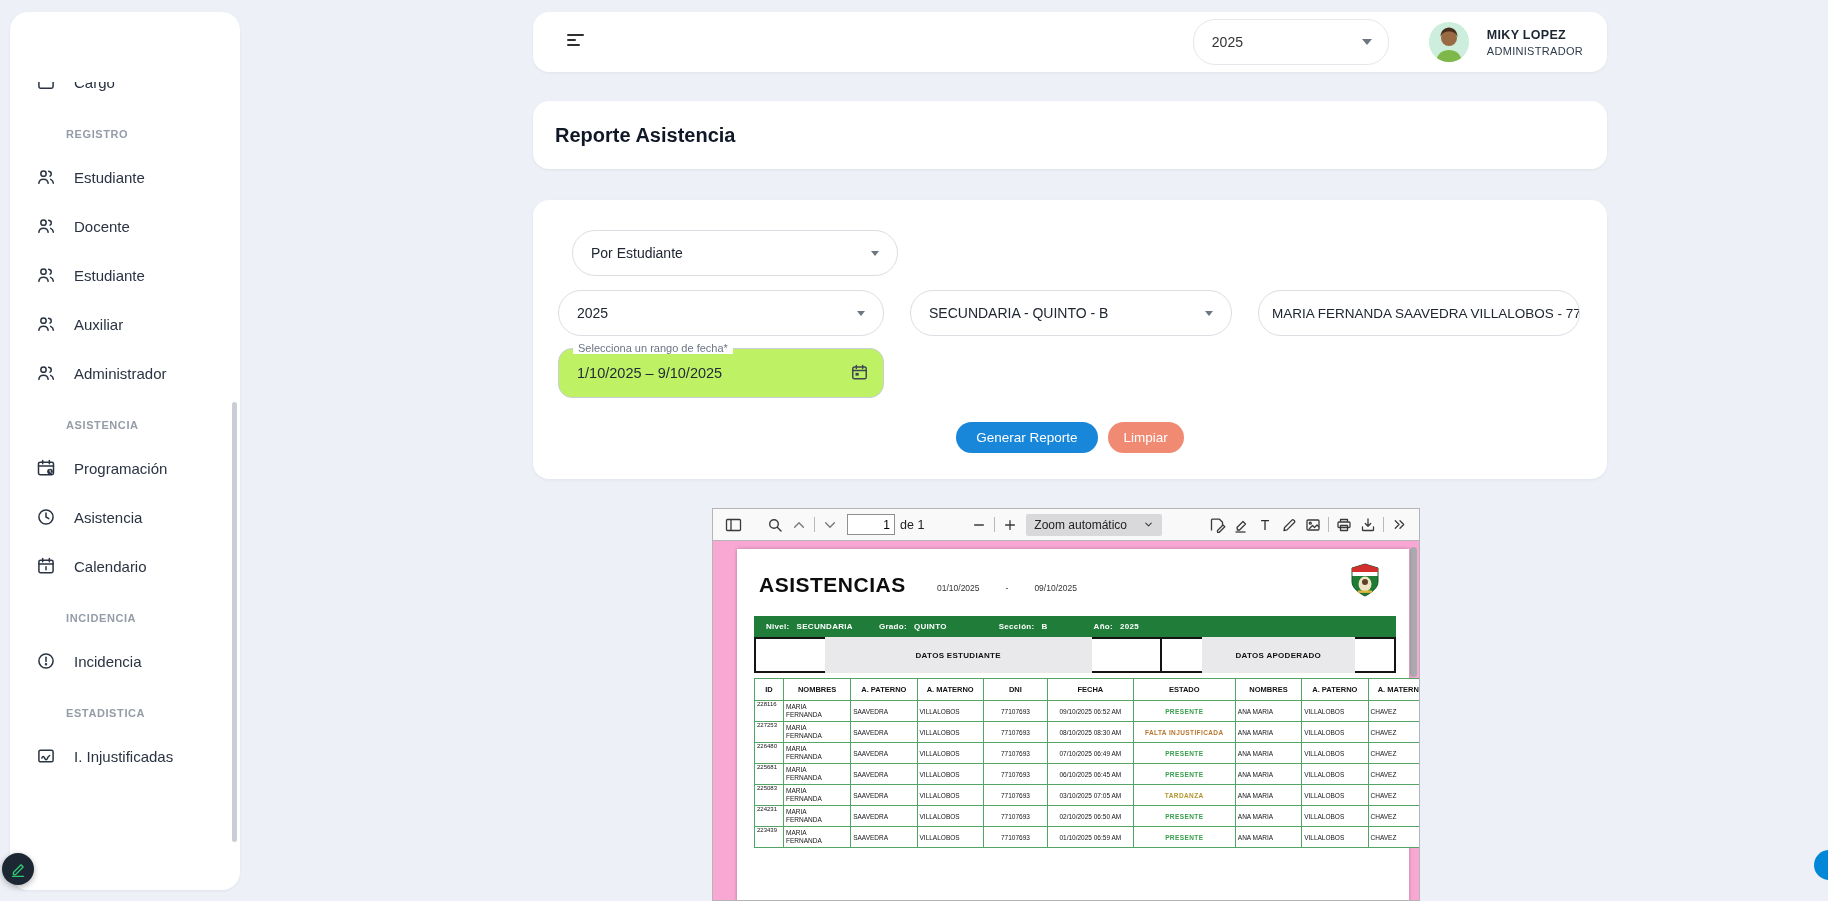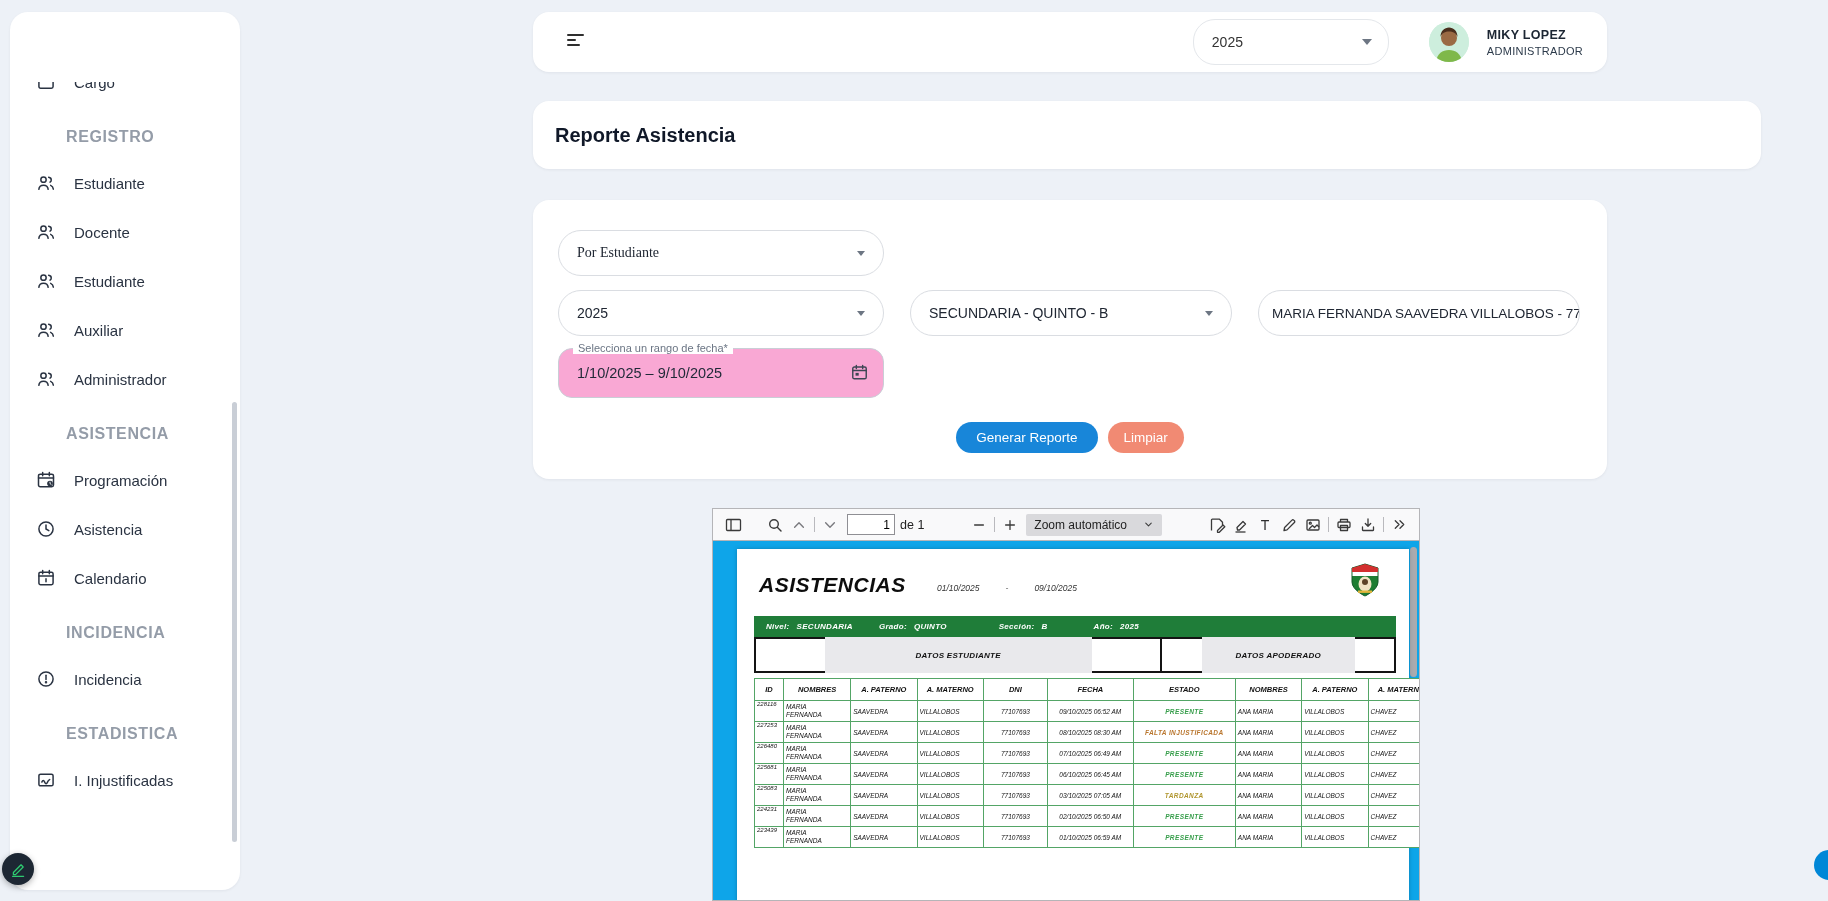--- a/index.html
+++ b/index.html
@@ -11,71 +11,71 @@
   .card{position:absolute;background:#fff;border-radius:16px;box-shadow:0 1px 3px rgba(16,24,40,.06);}
 
   
   .sidebar{left:10px;top:12px;width:230px;height:878px;border-radius:18px;overflow:hidden;}
   .logo-row{display:flex;align-items:center;gap:10px;padding:20px 0 0 22px;}
   .logo-text{font-size:17px;font-weight:800;font-style:italic;color:#14a248;letter-spacing:.2px;white-space:nowrap;}
   .nav{position:absolute;top:70px;left:0;right:0;bottom:0;overflow:hidden;padding-left:26px;}
   .nav-item{display:flex;align-items:center;gap:18px;height:24px;margin:25px 0;font-size:15px;color:#2a3342;cursor:pointer;}
   .nav-item svg{flex:0 0 auto;}
   .nav-item.clipped{margin-top:-12px;}
-  .section-label{font-size:16px;font-weight:700;color:#949ca8;letter-spacing:.6px;margin:34px 0 2px 0;padding-left:30px;}
+  .section-label{font-size:11px;font-weight:700;color:#949ca8;letter-spacing:.6px;margin:34px 0 2px 0;padding-left:30px;}
   .sb-scrollbar{position:absolute;right:3px;top:390px;width:5px;height:440px;background:#c9ced6;border-radius:3px;}
   .fab-pencil{position:absolute;left:2px;top:853px;width:32px;height:32px;border-radius:50%;background:#1d2733;display:flex;align-items:center;justify-content:center;box-shadow:0 2px 6px rgba(0,0,0,.3);cursor:pointer;}
   .fab-blue{position:absolute;left:1814px;top:850px;width:30px;height:30px;border-radius:50%;background:#0087d7;cursor:pointer;}
 
   
   .topbar{left:533px;top:12px;width:1074px;height:60px;}
   .hamburger{position:absolute;left:34px;top:22px;cursor:pointer;}
   .hamburger i{display:block;height:2px;background:#2f2f2f;border-radius:1px;margin-bottom:3px;}
   .hamburger i:nth-child(1){width:17px;}
   .hamburger i:nth-child(2){width:9px;}
   .hamburger i:nth-child(3){width:13px;}
   .topbar-right{position:absolute;right:24px;top:0;height:60px;display:flex;align-items:center;gap:18px;}
   .year-pill{width:160px;height:44px;border:1px solid #e4e7eb;border-radius:22px;display:flex;align-items:center;justify-content:space-between;padding:0 16px 0 18px;font-size:14px;color:#333;cursor:pointer;margin-right:22px;background:#fff;}
   .caret{width:0;height:0;border-left:5px solid transparent;border-right:5px solid transparent;border-top:6px solid #6d7683;}
   .avatar{width:40px;height:40px;border-radius:50%;overflow:hidden;background:#cdeedd;flex:0 0 auto;}
   .user-name{font-size:12.5px;font-weight:700;color:#1c2633;letter-spacing:.3px;}
   .user-role{font-size:11px;color:#2c3a4a;margin-top:3px;letter-spacing:.3px;}
 
   
-  .title-card{left:533px;top:101px;width:1228px;height:68px;display:flex;align-items:center;}
+  .title-card{left:533px;top:101px;width:1074px;height:68px;display:flex;align-items:center;}
   .page-title{font-size:20px;font-weight:700;color:#101828;margin-left:22px;}
 
   
   .form-card{left:533px;top:200px;width:1074px;height:279px;}
   .field{position:absolute;height:46px;border:1px solid #dadde2;border-radius:23px;background:#fff;display:flex;align-items:center;padding:0 18px;font-size:14px;color:#202733;box-sizing:border-box;cursor:pointer;}
   .field .caret{position:absolute;right:18px;border-top-width:5px;border-left-width:4.5px;border-right-width:4.5px;}
-  .f-type{left:25px;top:30px;width:326px;font-family:Liberation Serif, serif;}
+  .f-type{left:39px;top:30px;width:326px;}
   .f-year{left:25px;top:90px;width:326px;}
   .f-section{left:377px;top:90px;width:322px;}
   .f-student{left:725px;top:90px;width:322px;padding:0 13px;font-size:13.5px;white-space:nowrap;overflow:hidden;cursor:text;}
-  .f-date{position:absolute;left:25px;top:148px;width:326px;height:50px;border:1px solid #c9ced6;border-radius:14px;box-sizing:border-box;background:#f9a8d4;}
+  .f-date{position:absolute;left:25px;top:148px;width:326px;height:50px;border:1px solid #c9ced6;border-radius:14px;box-sizing:border-box;background:#bef264;}
   .f-date-label{position:absolute;top:-7px;left:14px;background:#fff;padding:0 5px;font-size:11px;color:#6b7584;}
   .f-date-value{position:absolute;left:18px;top:16px;font-size:14.5px;color:#1f2937;}
   .f-date-icon{position:absolute;right:14px;top:14px;cursor:pointer;}
   .btn-row{position:absolute;left:0;right:0;top:222px;display:flex;justify-content:center;gap:10px;}
   .btn{height:31px;border:none;border-radius:16px;color:#fff;font-size:13.5px;font-family:Liberation Sans, sans-serif;display:flex;align-items:center;padding:0 20px;cursor:pointer;}
   .btn.clear{padding:0 16px;}
 
   
   .pdf-viewer{position:absolute;left:712px;top:508px;width:708px;height:393px;border:1px solid #b5b5b8;box-sizing:border-box;background:#d2d2d5;}
   .pdf-toolbar{position:absolute;left:0;right:0;top:0;height:32px;background:#f9f9fa;border-bottom:1px solid #b5b5b8;display:flex;align-items:center;padding:0 8px;box-sizing:border-box;color:#333;}
   .tb-btn{width:24px;height:24px;display:flex;align-items:center;justify-content:center;cursor:pointer;border-radius:2px;flex:0 0 auto;}
   .tb-div{width:1px;height:15px;background:#b9b9bd;margin:0 3px;flex:0 0 auto;}
   .tb-spacer{flex:1 1 auto;}
   .page-input{width:38px;height:19px;border:1px solid #8f8f94;background:#fff;font-size:12px;text-align:right;padding:0 4px;margin:0 5px;font-family:"Liberation Sans",sans-serif;box-sizing:content-box;}
   .page-count{font-size:12.5px;color:#222;margin-right:4px;white-space:nowrap;}
   .zoom-select{height:22px;background:#d9d9dc;border-radius:2px;display:flex;align-items:center;gap:16px;padding:0 8px;font-size:12px;color:#222;cursor:pointer;margin:0 4px;white-space:nowrap;}
   .t-glyph{font-size:14px;font-weight:500;color:#2e2e2e;line-height:1;}
 
-  .pdf-body{position:absolute;left:0;right:0;top:32px;bottom:0;background:#0ea5e9;overflow:hidden;font-style:italic;}
+  .pdf-body{position:absolute;left:0;right:0;top:32px;bottom:0;background:#f9a8d4;overflow:hidden;}
   .pdf-scroll-thumb{position:absolute;right:2px;top:6px;width:7px;height:130px;background:#ababaf;border-radius:4px;}
   .pdf-page{position:absolute;left:24px;top:8px;width:672px;height:620px;background:#fff;box-shadow:0 0 4px rgba(0,0,0,.25);}
 
   .doc-title{position:absolute;left:22px;top:24px;font-size:21px;font-weight:800;letter-spacing:.5px;color:#0d0d0d;}
   .doc-dates{position:absolute;left:200px;top:34px;font-size:8.5px;color:#333;display:flex;gap:26px;}
   .doc-crest{position:absolute;right:30px;top:14px;}
   .doc-bar{position:absolute;left:17px;top:67px;width:642px;height:21px;display:flex;align-items:center;padding:0 12px;box-sizing:border-box;color:#fff;font-size:8px;font-weight:700;letter-spacing:.3px;}
   .doc-bar .pair{display:flex;gap:7px;}
   .doc-bar .m1{margin-right:26px;}.doc-bar .m2{margin-right:52px;}.doc-bar .m3{margin-right:46px;}
   .group-box{position:absolute;left:17px;top:88px;width:642px;height:36px;border:2px solid #141414;box-sizing:border-box;display:flex;background:#fff;}

